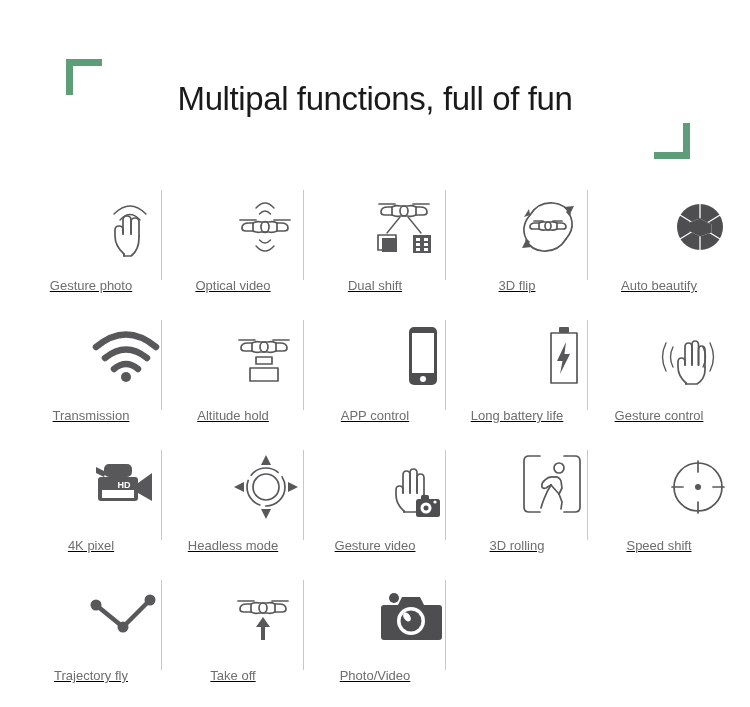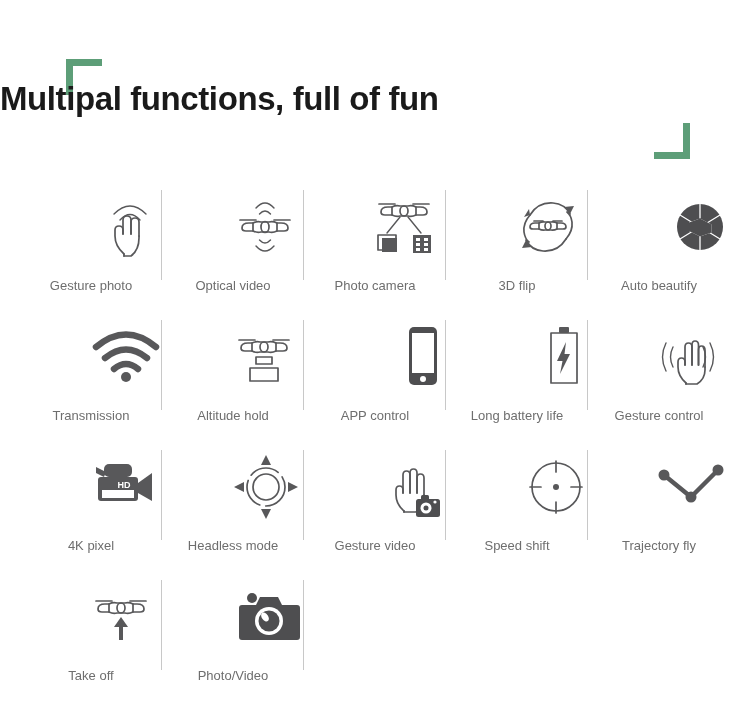--- a/index.html
+++ b/index.html
@@ -17,32 +17,34 @@
   #bracket-tl { left: 66px; top: 59px; width: 36px; height: 36px; }
   #bracket-tl .h { left: 0; top: 0; width: 36px; height: 7px; }
   #bracket-tl .v { left: 0; top: 0; width: 7px; height: 36px; }
   #bracket-br { left: 654px; top: 123px; width: 36px; height: 36px; }
   #bracket-br .h { left: 0; bottom: 0; width: 36px; height: 7px; }
   #bracket-br .v { right: 0; top: 0; width: 7px; height: 36px; }
 
   
   .title {
     position: absolute; left: 0; top: 80px; width: 750px;
-    font-size: 33px; font-weight: 700; letter-spacing: -0.4px;
+    text-align: center;
+    font-size: 33px; font-weight: 400; letter-spacing: -0.4px;
     color: #1a1a1a;
     font-family: "Liberation Sans", sans-serif;
   }
 
   
   .grid {
     position: absolute; left: 20px; top: 178px;
     width: 710px;
     display: grid;
     grid-template-columns: repeat(5, 1fr);
     grid-template-rows: repeat(4, 130px);
+    text-decoration: underline;
   }
   .cell {
     position: relative;
     display: flex; flex-direction: column;
     align-items: center; justify-content: flex-start;
   }
   .cell:not(:nth-child(5n))::after {
     content: ""; position: absolute;
     right: 0; top: 12px;
     width: 1px; height: 90px;
@@ -131,21 +133,21 @@
           <rect class="fl" x="20" y="51" width="15" height="14"></rect>
           <rect class="fl" x="51" y="48" width="18" height="18"></rect>
           <rect x="54" y="51" width="4" height="3" fill="#ffffff"></rect>
           <rect x="54" y="56" width="4" height="3" fill="#ffffff"></rect>
           <rect x="54" y="61" width="4" height="3" fill="#ffffff"></rect>
           <rect x="62" y="51" width="4" height="3" fill="#ffffff"></rect>
           <rect x="62" y="56" width="4" height="3" fill="#ffffff"></rect>
           <rect x="62" y="61" width="4" height="3" fill="#ffffff"></rect>
         </svg>
       </div>
-      <div class="cap">Photo camera</div>
+      <div class="cap">Dual shift</div>
     </div>
 
 
     <div class="cell">
       <div class="icon-box">
         <svg width="80" height="76" viewBox="0 0 80 76">
           <path class="ln" d="M22 26 Q30 13 45 14 Q57 15 62 25"></path>
           <path class="fl" d="M62 25 L56 18 L66 17 Z"></path>
           <path class="ln" d="M58 50 Q50 63 35 62 Q23 61 18 51"></path>
           <path class="fl" d="M18 51 L24 58 L14 59 Z"></path>
@@ -297,20 +299,35 @@
           <rect class="fl-d" x="36" y="48" width="24" height="18" rx="2.5"></rect>
           <rect class="fl-d" x="41" y="44" width="8" height="5" rx="1.5"></rect>
           <circle cx="46" cy="57" r="5.5" fill="#ffffff"></circle>
           <circle cx="46" cy="57" r="2.5" fill="#4e4e50"></circle>
           <circle cx="55" cy="51" r="1.6" fill="#ffffff"></circle>
         </svg>
       </div>
       <div class="cap">Gesture video</div>
     </div>
 
+    <div class="cell">
+      <div class="icon-box">
+        <svg width="72" height="72" viewBox="0 0 72 72">
+          <path class="ln" d="M24 5 L13 5 Q8 5 8 10 L8 56 Q8 61 13 61 L24 61" stroke-width="3.2"></path>
+          <path class="ln" d="M48 5 L59 5 Q64 5 64 10 L64 56 Q64 61 59 61 L48 61" stroke-width="3.2"></path>
+          <circle class="ln" cx="43" cy="17" r="5"></circle>
+          <path class="ln" d="M38 26 Q33 25 29 29 Q25 32 26 36 Q27 38 30 37 Q33 35 35 34"></path>
+          <path class="ln" d="M38 26 Q43 25 45 30 L46 37 L43 43"></path>
+          <path class="ln" d="M43 43 L46 51 L45 58"></path>
+          <path class="ln" d="M35 34 Q31 40 28 48 Q26 53 25 57"></path>
+          <path class="ln" d="M35 34 L43 43"></path>
+        </svg>
+      </div>
+      <div class="cap">3D rolling</div>
+    </div>
 
     <div class="cell">
       <div class="icon-box">
         <svg width="64" height="64" viewBox="0 0 64 64">
           <circle class="ln" cx="32" cy="32" r="24"></circle>
           <path class="ln" d="M32 6 L32 17"></path>
           <path class="ln" d="M32 47 L32 58"></path>
           <path class="ln" d="M6 32 L17 32"></path>
           <path class="ln" d="M47 32 L58 32"></path>
           <circle class="fl" cx="32" cy="32" r="3"></circle>

